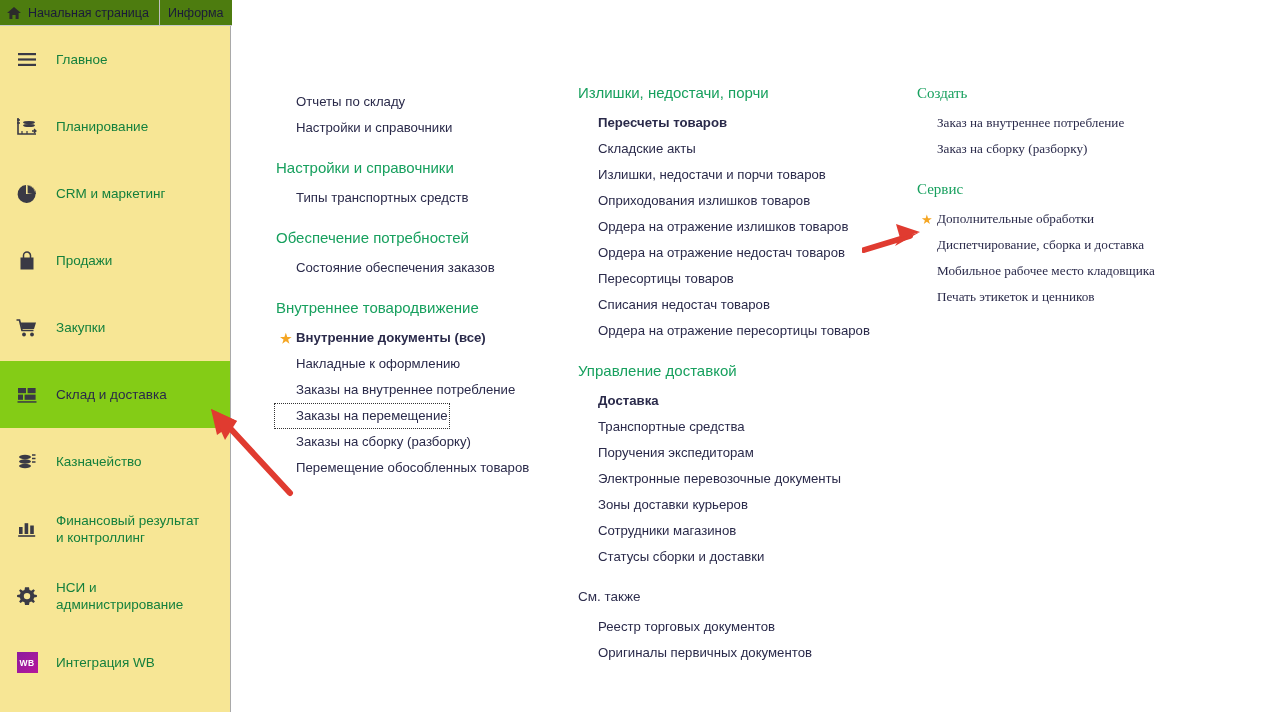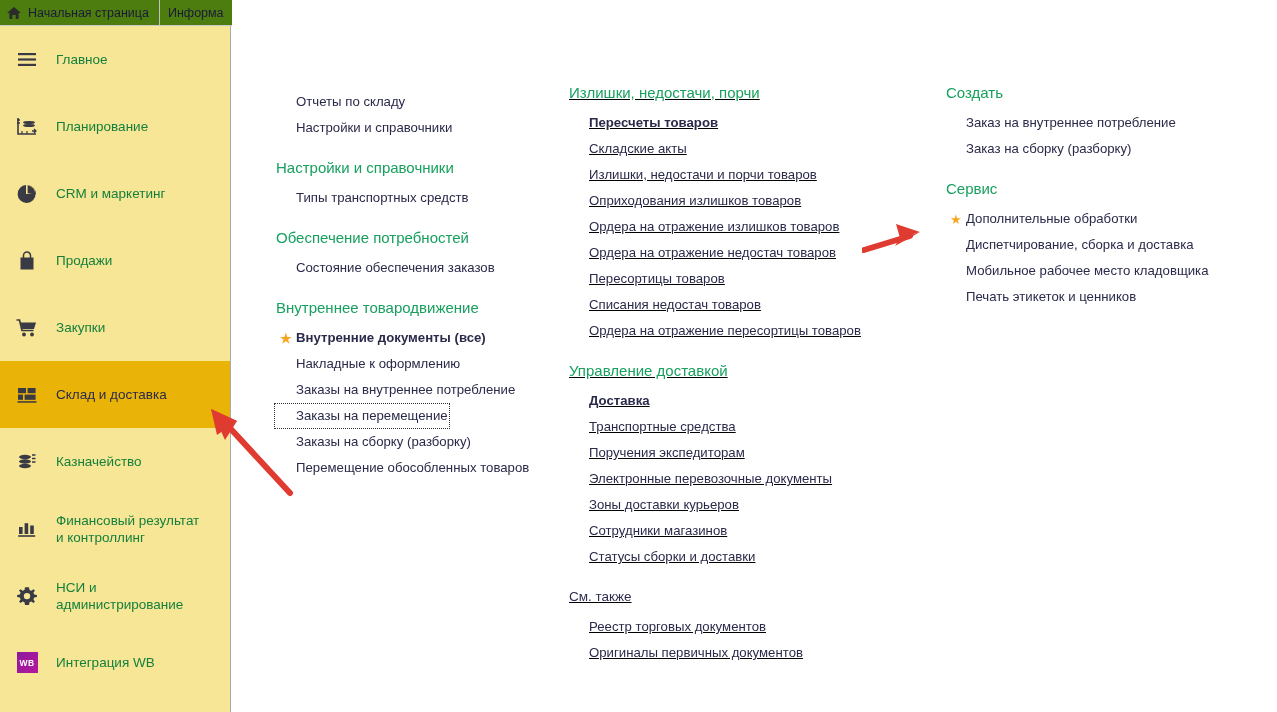--- a/index.html
+++ b/index.html
@@ -59,21 +59,21 @@
   }
   .nav-item {
     position: relative;
     display: flex;
     align-items: center;
     height: 67px;
     padding-left: 14px;
     cursor: default;
   }
   .nav-item.active {
-    background: #eab308;
+    background: #84cc16;
   }
   .nav-ico {
     width: 26px;
     min-width: 26px;
     height: 26px;
     margin-right: 16px;
     display: flex;
     align-items: center;
     justify-content: center;
     color: #3a3a45;
@@ -106,22 +106,22 @@
     left: 232px; top: 26px;
     right: 0; bottom: 0;
     background: #fff;
     overflow: hidden;
   }
   .col {
     position: absolute;
     top: 0;
   }
   #col1 { left: 22px;  width: 290px; }
-  #col2 { left: 315px; width: 330px; text-decoration: underline; }
-  #col3 { left: 692px; width: 330px; }
+  #col2 { left: 324px; width: 330px; }
+  #col3 { left: 663px; width: 330px; font-family: Liberation Serif, serif; }
 
   .group { margin-bottom: 0; }
 
   .group-title {
     color: #17a05e;
     font-size: 15px;
     line-height: 18px;
     margin: 0 0 8px 0;
     padding-left: 22px;
     white-space: nowrap;

